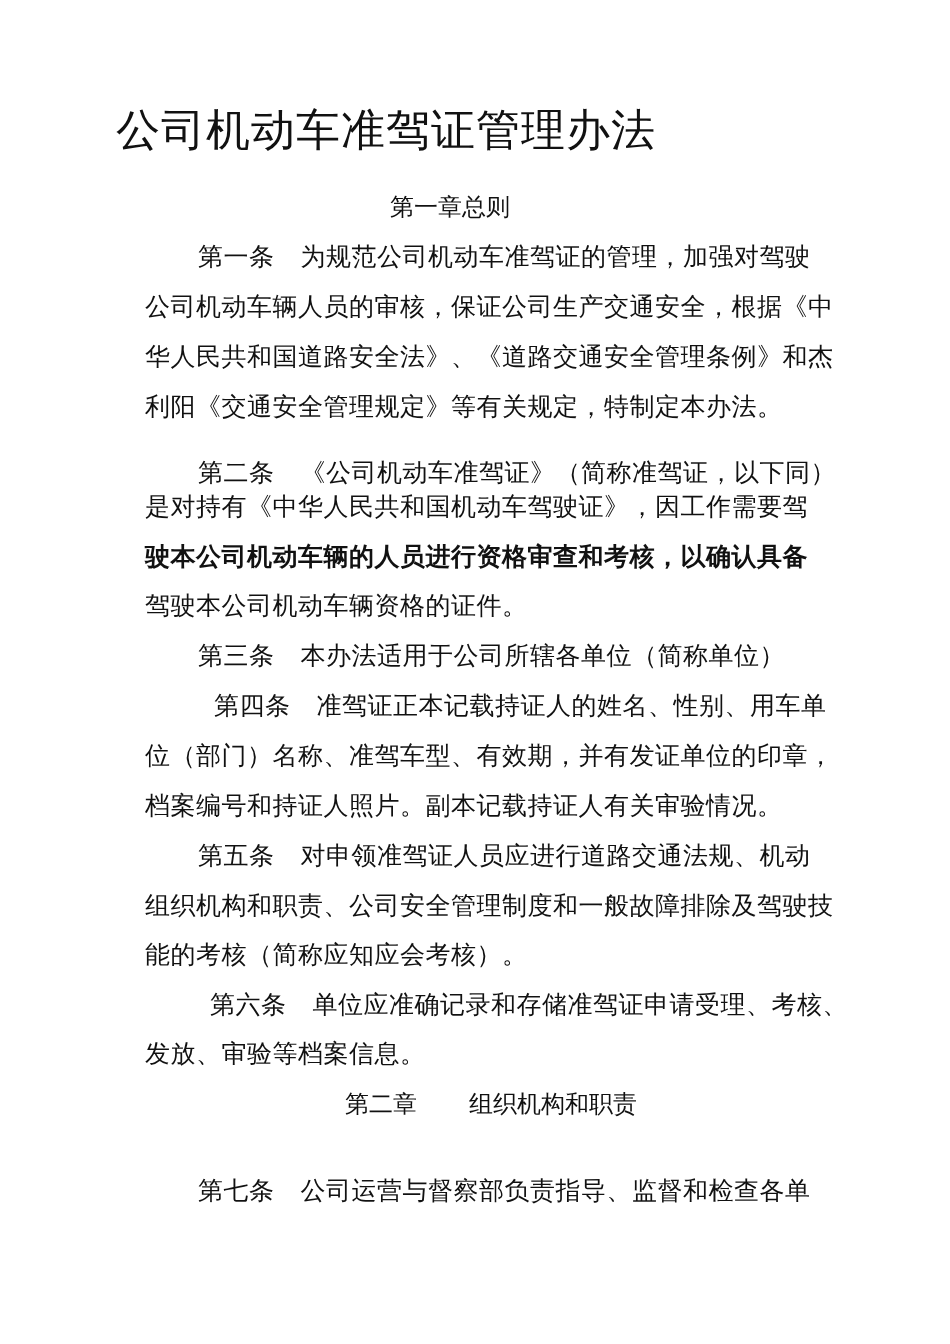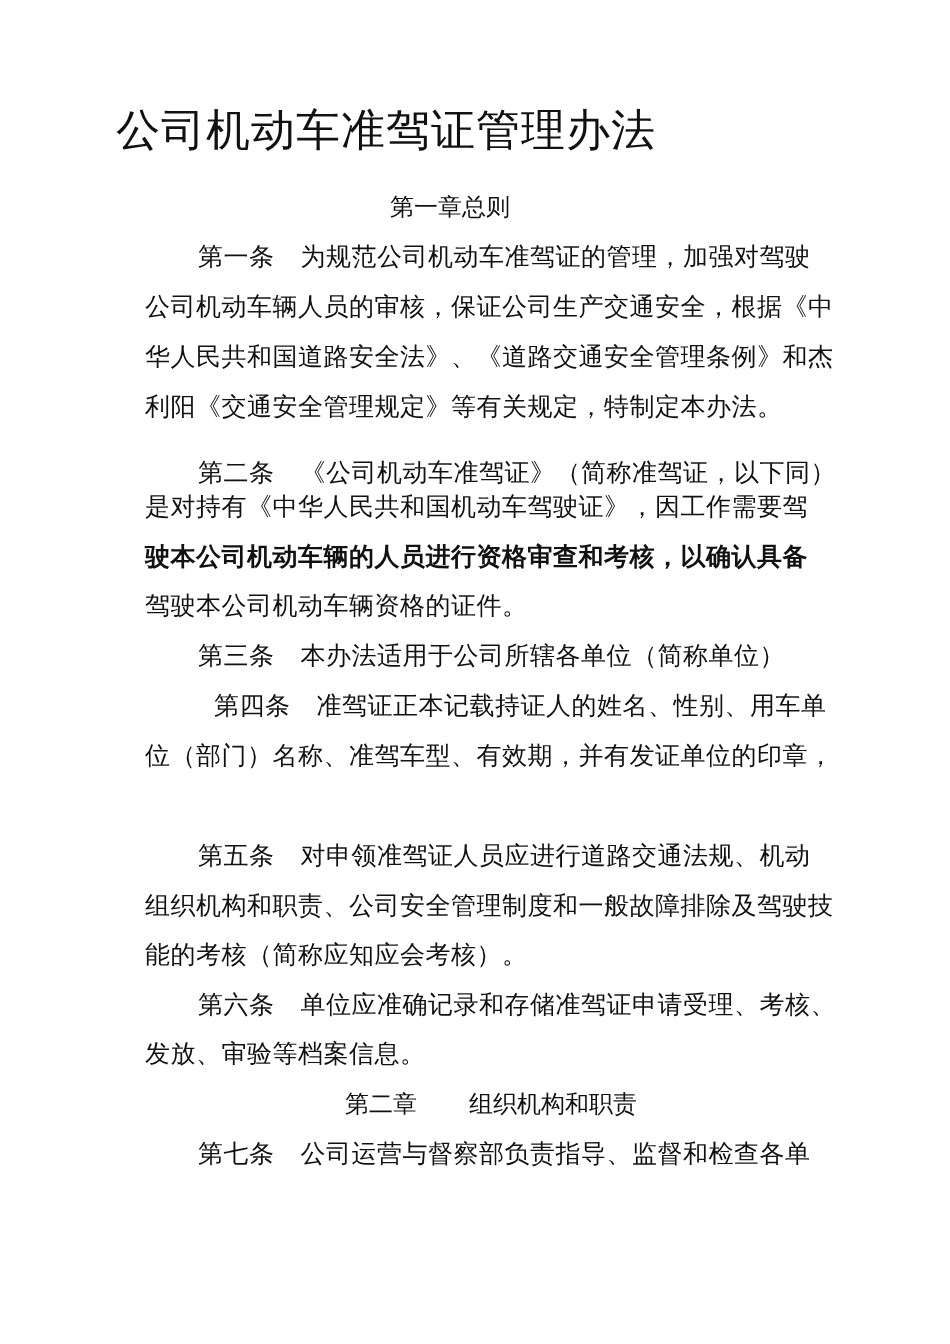--- a/index.html
+++ b/index.html
@@ -77,33 +77,34 @@
   <div class="line" style="top:591px;">驾驶本公司机动车辆资格的证件。</div>
 
   <div class="line indent" style="top:641px;">
     <span>第三条</span><span class="gap"></span><span>本办法适用于公司所辖各单位（简称单位）</span>
   </div>
 
   <div class="line indent" style="top:691px;margin-left:16px;">
     <span>第四条</span><span class="gap"></span><span>准驾证正本记载持证人的姓名、性别、用车单</span>
   </div>
   <div class="line" style="top:741px;">位（部门）名称、准驾车型、有效期，并有发证单位的印章，</div>
+  <div class="line" style="top:791px;">档案编号和持证人照片。副本记载持证人有关审验情况。</div>
 
   <div class="line indent" style="top:841px;">
     <span>第五条</span><span class="gap"></span><span>对申领准驾证人员应进行道路交通法规、机动</span>
   </div>
   <div class="line" style="top:891px;">组织机构和职责、公司安全管理制度和一般故障排除及驾驶技</div>
   <div class="line" style="top:940px;">能的考核（简称应知应会考核）。</div>
 
-  <div class="line indent" style="top:990px;">
+  <div class="line indent" style="top:990px;margin-left:12px;">
     <span>第六条</span><span class="gap"></span><span>单位应准确记录和存储准驾证申请受理、考核、</span>
   </div>
   <div class="line" style="top:1039px;">发放、审验等档案信息。</div>
 
   <div class="chapter" style="top:1089px;margin-left:16px;">
     <span>第二章</span><span class="gap-wide"></span><span>组织机构和职责</span>
   </div>
 
-  <div class="line indent" style="top:1139px;">
+  <div class="line indent" style="top:1176px;">
     <span>第七条</span><span class="gap"></span><span>公司运营与督察部负责指导、监督和检查各单</span>
   </div>
 
 </div>
 
 </body></html>

